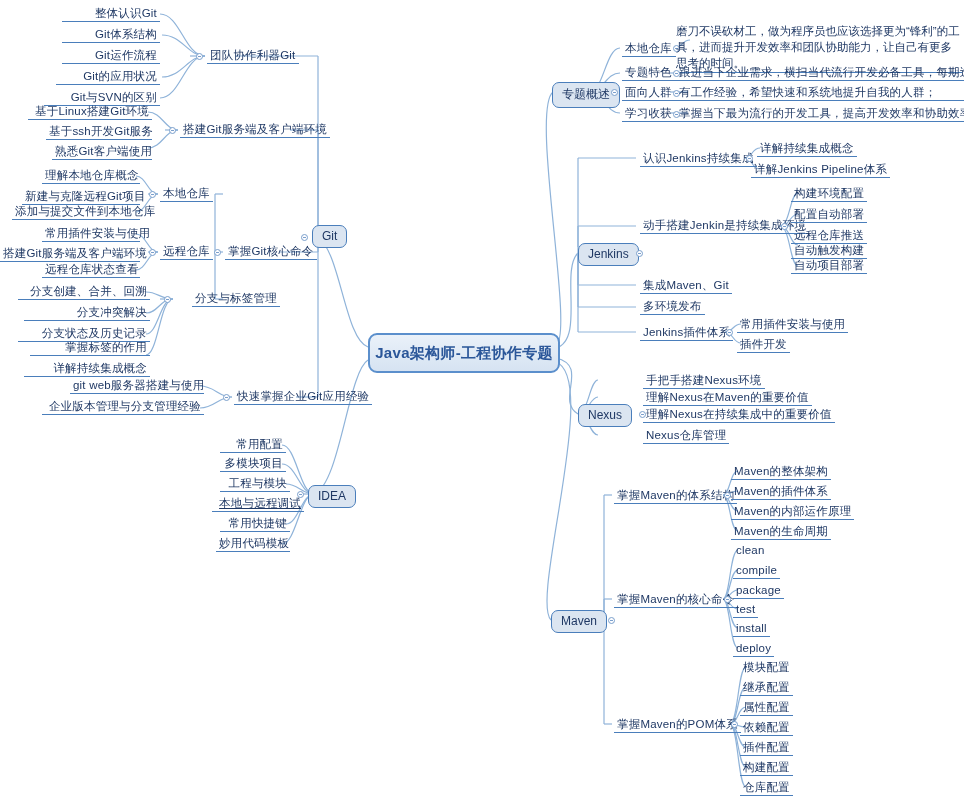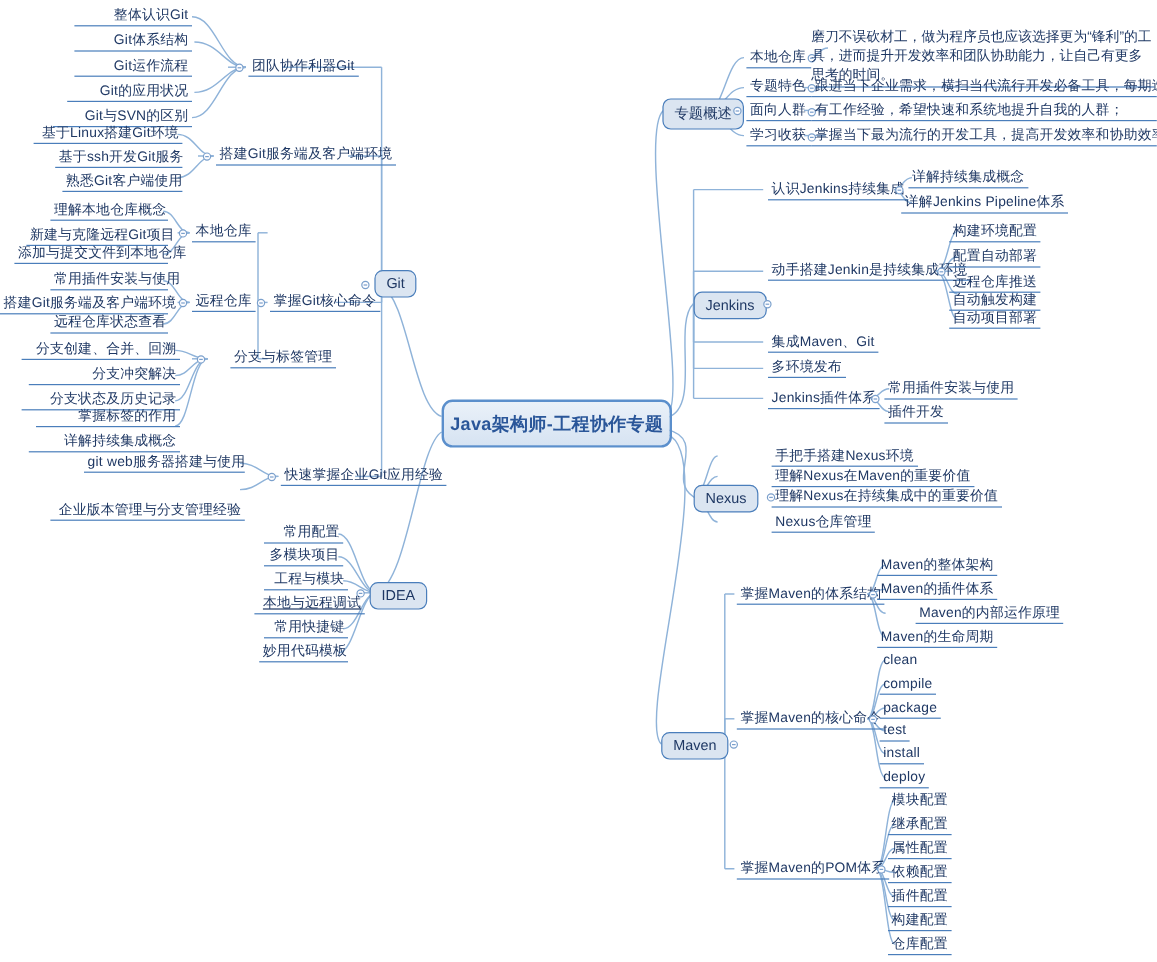--- a/index.html
+++ b/index.html
@@ -269,21 +269,21 @@
   <div class="knob" style="left:164px; top:296px;"></div>
   <div class="node leaf alignR" style="left:18px; top:284px; width:126px;">分支创建、合并、回溯</div>
   <div class="node leaf alignR" style="left:24px; top:305px; width:120px;">分支冲突解决</div>
   <div class="node leaf alignR" style="left:18px; top:326px; width:126px;">分支状态及历史记录</div>
   <div class="node leaf alignR" style="left:30px; top:340px; width:114px;">掌握标签的作用</div>
   <div class="node leaf alignR" style="left:24px; top:361px; width:120px;">详解持续集成概念</div>
 
   <div class="node leaf alignL" style="left:234px; top:389px;">快速掌握企业Git应用经验</div>
   <div class="knob" style="left:223px; top:394px;"></div>
   <div class="node leaf alignR" style="left:70px; top:378px; width:128px;">git web服务器搭建与使用</div>
-  <div class="node leaf alignR" style="left:42px; top:399px; width:156px;margin-top:19px;">企业版本管理与分支管理经验</div>
+  <div class="node leaf alignR" style="left:42px; top:399px; width:156px;">企业版本管理与分支管理经验</div>
 
   <div class="boxnode" style="left:308px; top:485px;">IDEA</div>
   <div class="knob" style="left:297px; top:491px;"></div>
   <div class="node leaf alignR" style="left:220px; top:437px; width:60px;">常用配置</div>
   <div class="node leaf alignR" style="left:220px; top:456px; width:60px;">多模块项目</div>
   <div class="node leaf alignR" style="left:220px; top:476px; width:64px;">工程与模块</div>
   <div class="node leaf alignR" style="left:212px; top:496px; width:86px;text-decoration:underline;">本地与远程调试</div>
   <div class="node leaf alignR" style="left:220px; top:516px; width:64px;">常用快捷键</div>
   <div class="node leaf alignR" style="left:216px; top:536px; width:68px;">妙用代码模板</div>
 
@@ -337,21 +337,21 @@
   <div class="node leaf alignL" style="left:643px; top:407px;">理解Nexus在持续集成中的重要价值</div>
   <div class="node leaf alignL" style="left:643px; top:428px;">Nexus仓库管理</div>
 
   <div class="boxnode" style="left:551px; top:610px;">Maven</div>
   <div class="knob" style="left:608px; top:617px;"></div>
 
   <div class="node leaf alignL" style="left:614px; top:488px;">掌握Maven的体系结构</div>
   <div class="knob" style="left:724px; top:492px;"></div>
   <div class="node leaf alignL" style="left:731px; top:464px;">Maven的整体架构</div>
   <div class="node leaf alignL" style="left:731px; top:484px;">Maven的插件体系</div>
-  <div class="node leaf alignL" style="left:731px; top:504px;margin-left:32px;">Maven的内部运作原理</div>
+  <div class="node leaf alignL" style="left:731px; top:504px;">Maven的内部运作原理</div>
   <div class="node leaf alignL" style="left:731px; top:524px;">Maven的生命周期</div>
 
   <div class="node leaf alignL" style="left:614px; top:592px;">掌握Maven的核心命令</div>
   <div class="knob" style="left:724px; top:596px;"></div>
   <div class="node leaf noline alignL" style="left:733px; top:543px;">clean</div>
   <div class="node leaf alignL" style="left:733px; top:563px;">compile</div>
   <div class="node leaf alignL" style="left:733px; top:583px;">package</div>
   <div class="node leaf alignL" style="left:733px; top:602px;">test</div>
   <div class="node leaf alignL" style="left:733px; top:621px;">install</div>
   <div class="node leaf alignL" style="left:733px; top:641px;">deploy</div>

